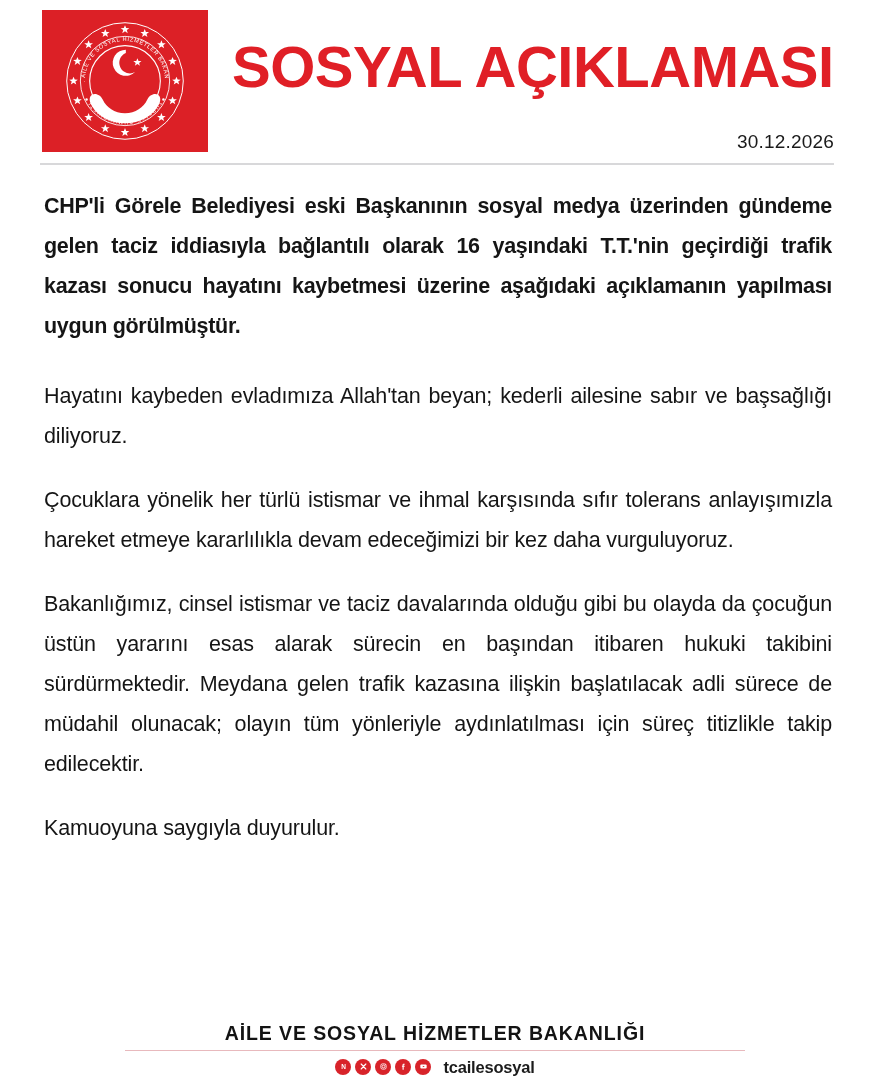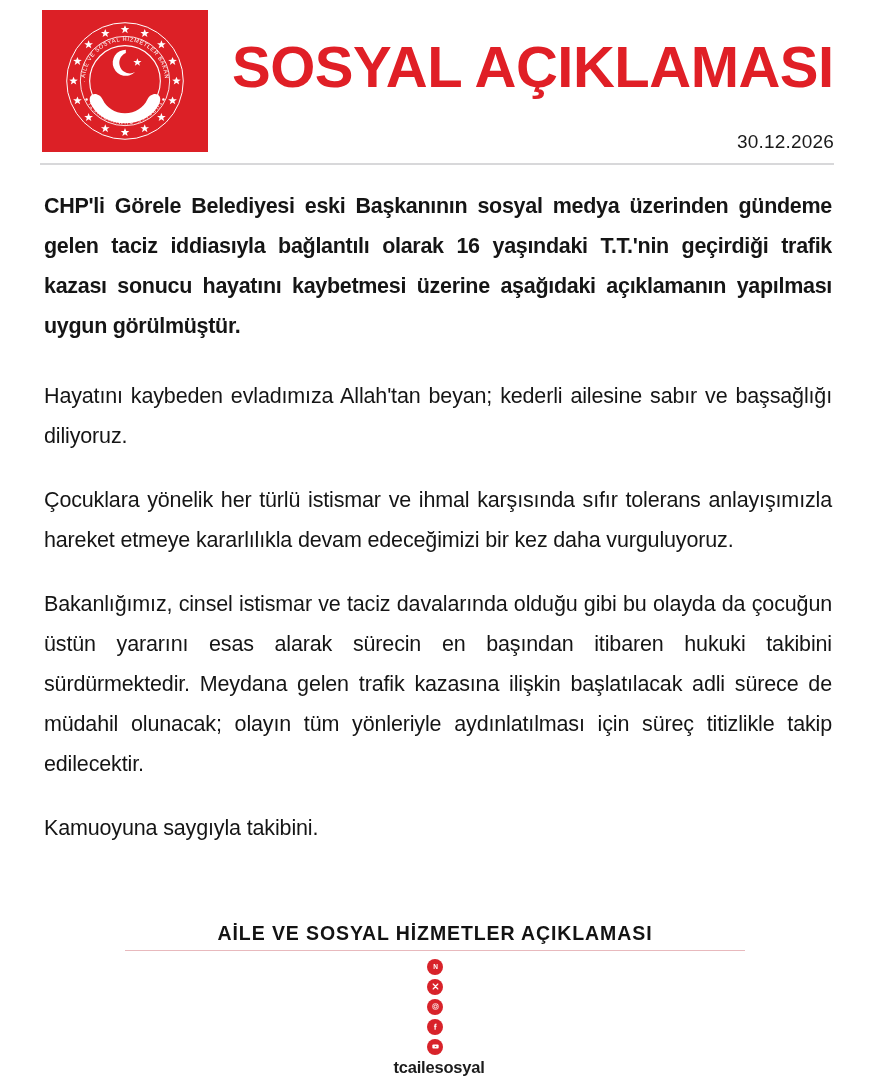--- a/index.html
+++ b/index.html
@@ -138,21 +138,20 @@
     height: 1px;
     margin: 0 auto 8px auto;
     background: #e8b9bd;
   }
 
   .social-row {
     display: flex;
     align-items: center;
     justify-content: center;
     gap: 4px;
-    flex-direction: column;
   }
 
   .social-icon {
     width: 16px;
     height: 16px;
     border-radius: 50%;
     background: #d8232a;
     display: inline-flex;
     align-items: center;
     justify-content: center;
@@ -236,26 +235,26 @@
     <div class="title">SOSYAL AÇIKLAMASI</div>
     <div class="date">30.12.2026</div>
     <div class="header-rule"></div>
   </div>
 
   <div class="content">
     <p class="para lead">CHP'li Görele Belediyesi eski Başkanının sosyal medya üzerinden gündeme gelen taciz iddiasıyla bağlantılı olarak 16 yaşındaki T.T.'nin geçirdiği trafik kazası sonucu hayatını kaybetmesi üzerine aşağıdaki açıklamanın yapılması uygun görülmüştür.</p>
     <p class="para">Hayatını kaybeden evladımıza Allah'tan beyan; kederli ailesine sabır ve başsağlığı diliyoruz.</p>
     <p class="para">Çocuklara yönelik her türlü istismar ve ihmal karşısında sıfır tolerans anlayışımızla hareket etmeye kararlılıkla devam edeceğimizi bir kez daha vurguluyoruz.</p>
     <p class="para">Bakanlığımız, cinsel istismar ve taciz davalarında olduğu gibi bu olayda da çocuğun üstün yararını esas alarak sürecin en başından itibaren hukuki takibini sürdürmektedir. Meydana gelen trafik kazasına ilişkin başlatılacak adli sürece de müdahil olunacak; olayın tüm yönleriyle aydınlatılması için süreç titizlikle takip edilecektir.</p>
-    <p class="para closing">Kamuoyuna saygıyla takibini.</p>
+    <p class="para closing">Kamuoyuna saygıyla duyurulur.</p>
   </div>
 
   <div class="footer">
 
-    <div class="ministry-name">AİLE VE SOSYAL HİZMETLER AÇIKLAMASI</div>
+    <div class="ministry-name">AİLE VE SOSYAL HİZMETLER BAKANLIĞI</div>
     <div class="footer-rule"></div>
 
     <div class="social-row">
 
       <span class="social-icon">
         <svg width="11" height="11" viewBox="0 0 16 16" aria-hidden="true">
           <circle cx="8" cy="8" r="8" fill="#d8232a"></circle>
           <text x="8" y="11.6" text-anchor="middle" font-family="'Liberation Sans',sans-serif" font-size="9.5" font-weight="700" fill="#ffffff">N</text>
         </svg>
       </span>

